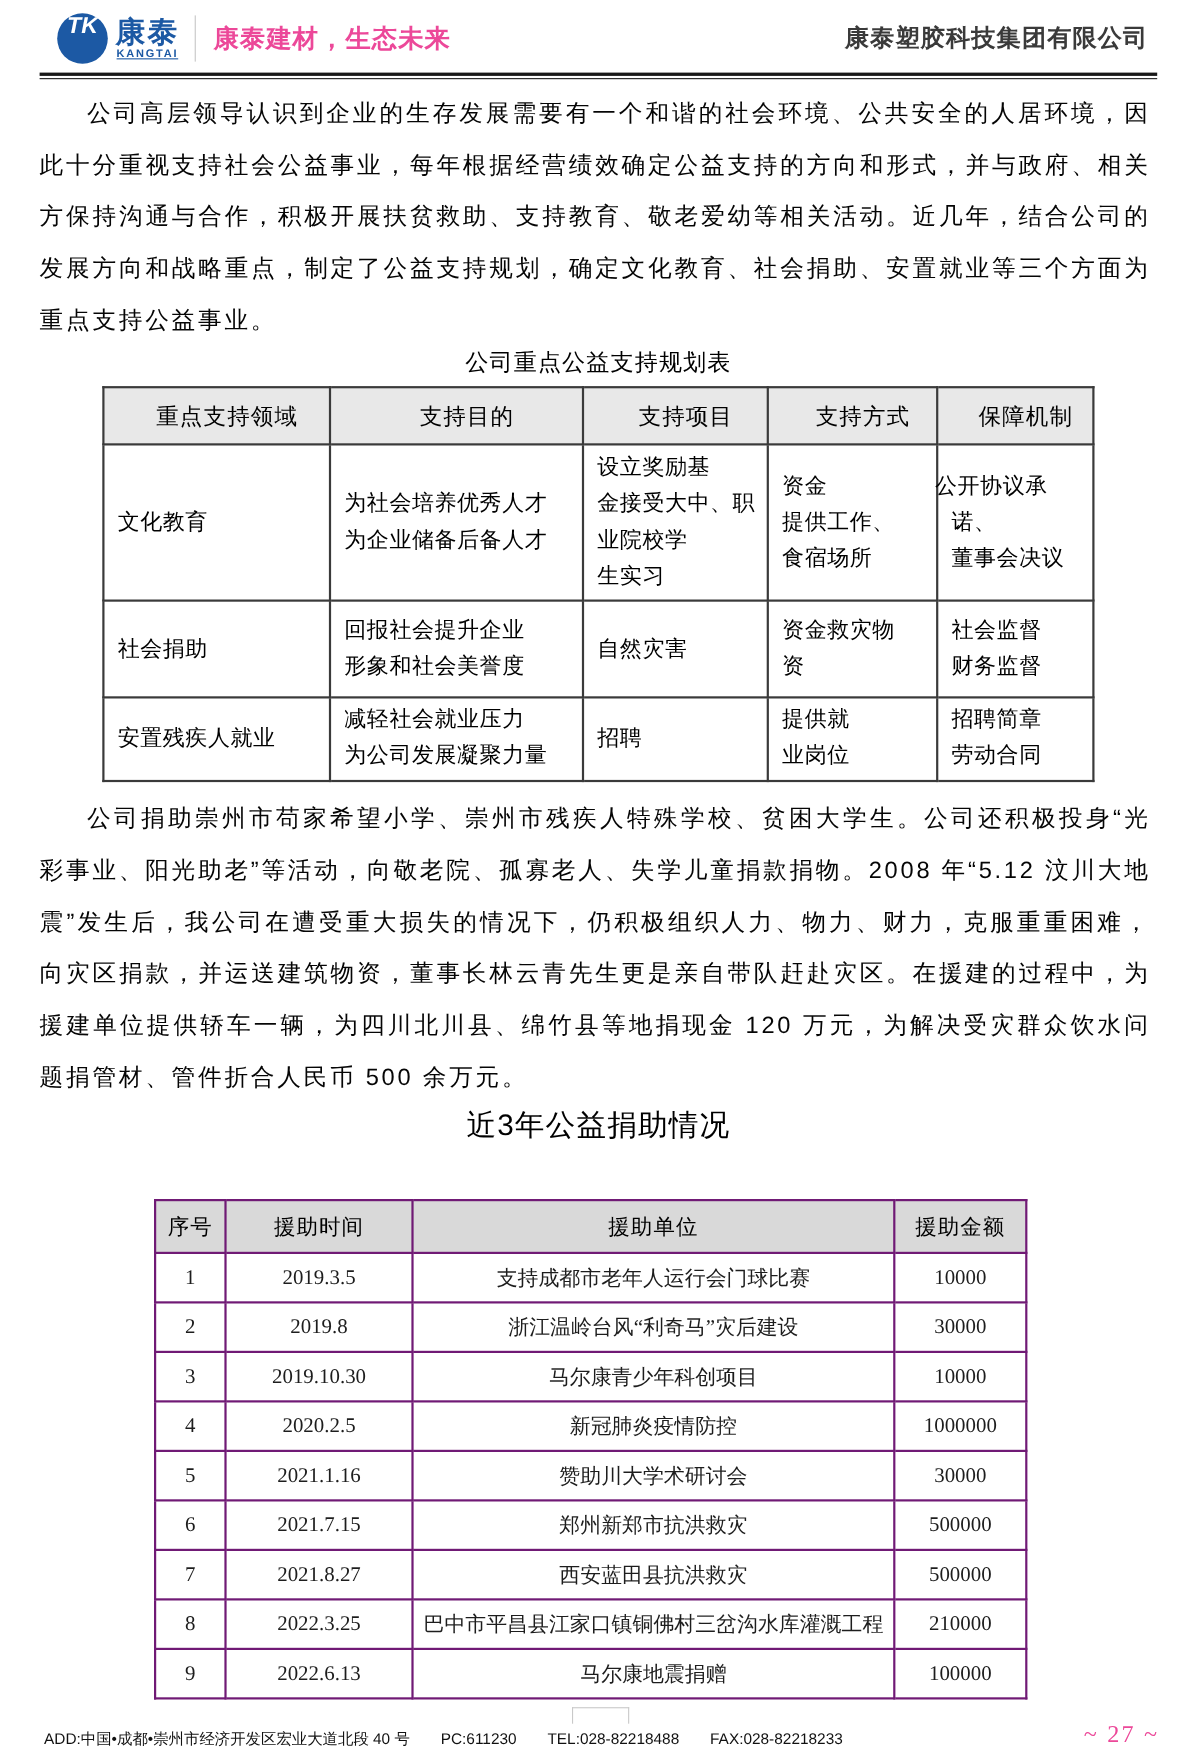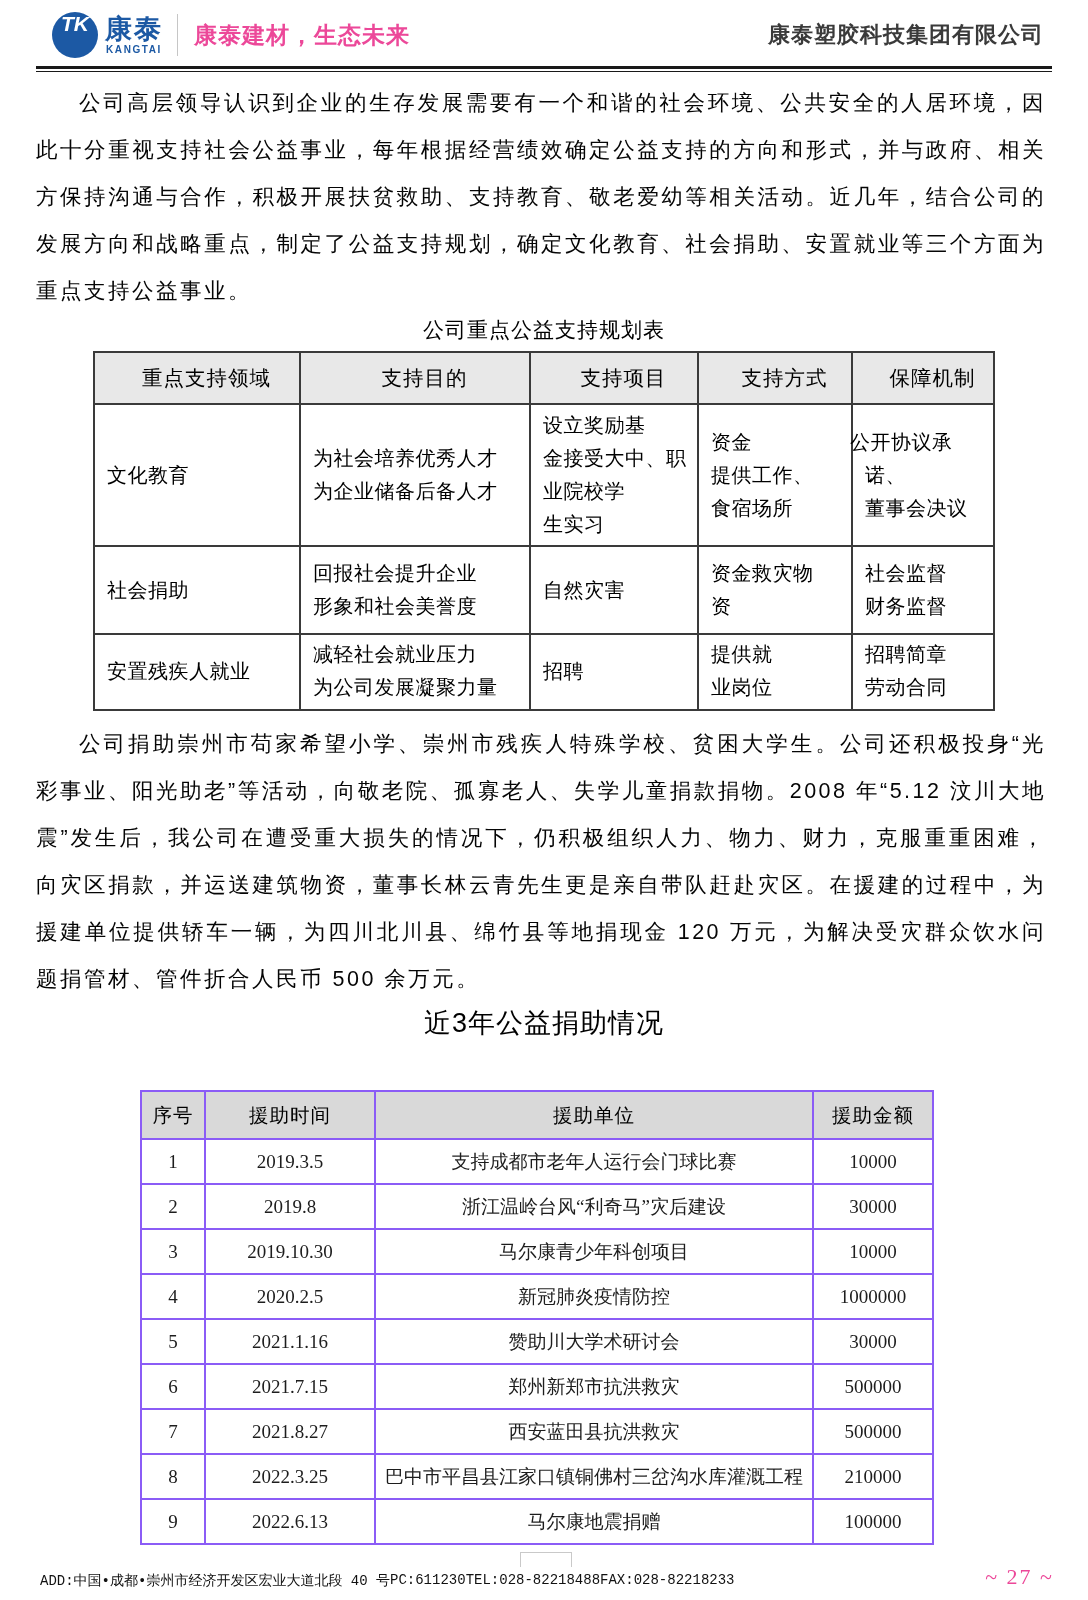--- a/index.html
+++ b/index.html
@@ -12,21 +12,21 @@
 
   
   .hdr { display:flex; justify-content:space-between; align-items:center;
          padding:12px 44px 8px 52px; }
   .logo-group { display:flex; align-items:center; }
   .logo-circle { width:46px; height:46px; border-radius:50%; background:#1c59a4;
                  color:#fff; font-weight:bold; font-style:italic; font-size:21px;
                  display:flex; align-items:flex-start; justify-content:center; flex:0 0 auto; }
   .logo-text { margin-left:7px; display:flex; flex-direction:column; align-items:center; }
   .logo-cn { font-size:27px; font-weight:bold; color:#1c59a4; line-height:1.05; letter-spacing:2px; }
-  .logo-en { font-size:10px; font-weight:bold; color:#1c59a4; letter-spacing:1.6px; line-height:1.1; }
+  .logo-en { font-size:10px; font-weight:bold; color:#1c59a4; letter-spacing:1.6px; line-height:1.1;text-decoration:underline; }
   .hdr-divider { width:1px; height:42px; background:#c6c6c6; margin:0 16px 0 14px; }
   .tagline { font-size:23px; font-weight:bold; color:#ec4899; letter-spacing:1px; }
   .company { font-size:22px; font-weight:bold; color:#3a3a3a; letter-spacing:1px; }
   .header-rule { margin:0 36px; height:2px;
                  border-top:3px solid #181818; border-bottom:1px solid #181818; }
 
   
   .body-par { margin:8px 42px 0 36px; font-size:21.5px; line-height:47px;
               letter-spacing:2.5px; text-align:justify; text-indent:2em; color:#050505; }
   .body-par.second { margin-top:10px; }
@@ -44,33 +44,33 @@
                    white-space:pre-line; overflow:visible; }
   .plan-table tr.r1 { height:140px; }
   .plan-table tr.r2 { height:88px; }
   .plan-table tr.r3 { height:76px;font-family:Liberation Mono, monospace; }
   .g-overflow { text-indent:-15px; }
 
   
   .section-title { margin:4px 0 0; height:32px; line-height:32px; text-align:center;
                    font-size:27px; font-weight:normal; letter-spacing:1px; }
   .donation-table { width:792px; margin:51px 0 0 140px; text-align:center; }
-  .donation-table th, .donation-table td { border:2px solid #8b5cf6; }
+  .donation-table th, .donation-table td { border:2px solid #701a75; }
   .donation-table th { height:44px; background:#d9d9d9; font-weight:normal;
                        font-size:19.5px; letter-spacing:1px; }
   .donation-table td { height:41px; font-family:"Liberation Serif","DejaVu Serif",serif;
                        font-size:19px; color:#1d1d1d; }
   .artifact { width:50px; height:14px; margin:7px 0 0 520px;
               border:1px solid #c9c9c9; border-bottom:none; }
 
   
   .ftr { position:absolute; left:40px; right:34px; bottom:10px;
          display:flex; justify-content:space-between; align-items:flex-end; }
-  .ftr-left { font-family:Liberation Mono, monospace; font-size:14px;
-              color:#111; display:flex; white-space:nowrap; }
+  .ftr-left { font-family:Liberation Sans, sans-serif; font-size:14px;
+              color:#111; display:flex; gap:28px; white-space:nowrap; }
   .page-num { font-family:"Liberation Serif","DejaVu Serif",serif; font-size:22px;
               color:#ec4899; letter-spacing:2px; }
 </style>
 </head>
 <body>
 
 <div class="page">
 
   <div class="hdr">
     <div class="logo-group">

